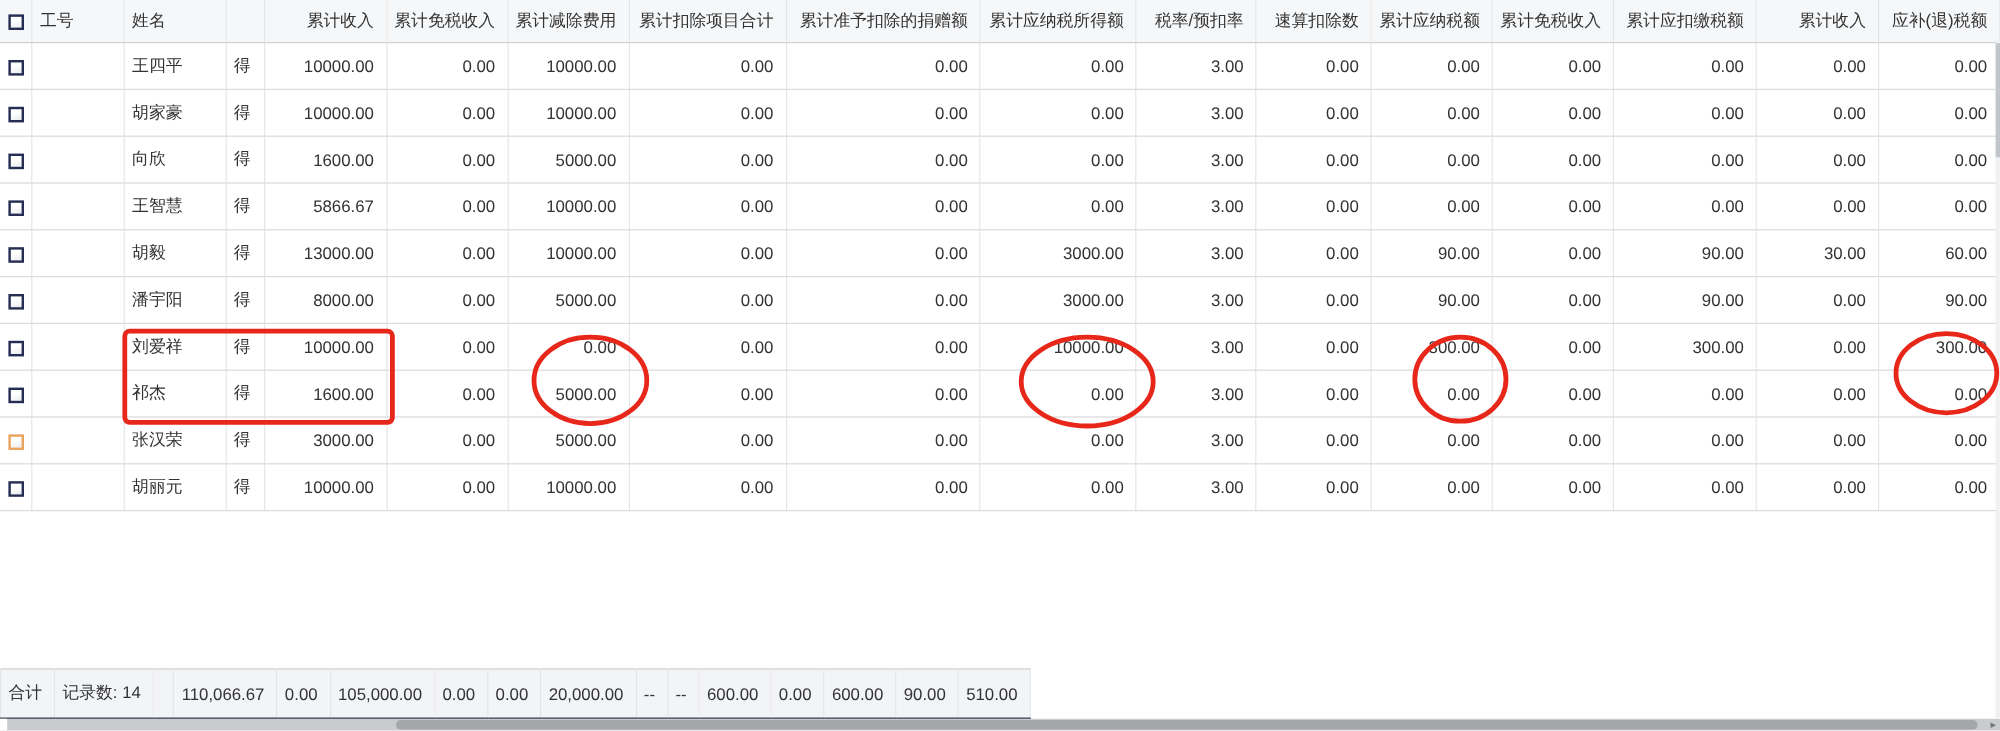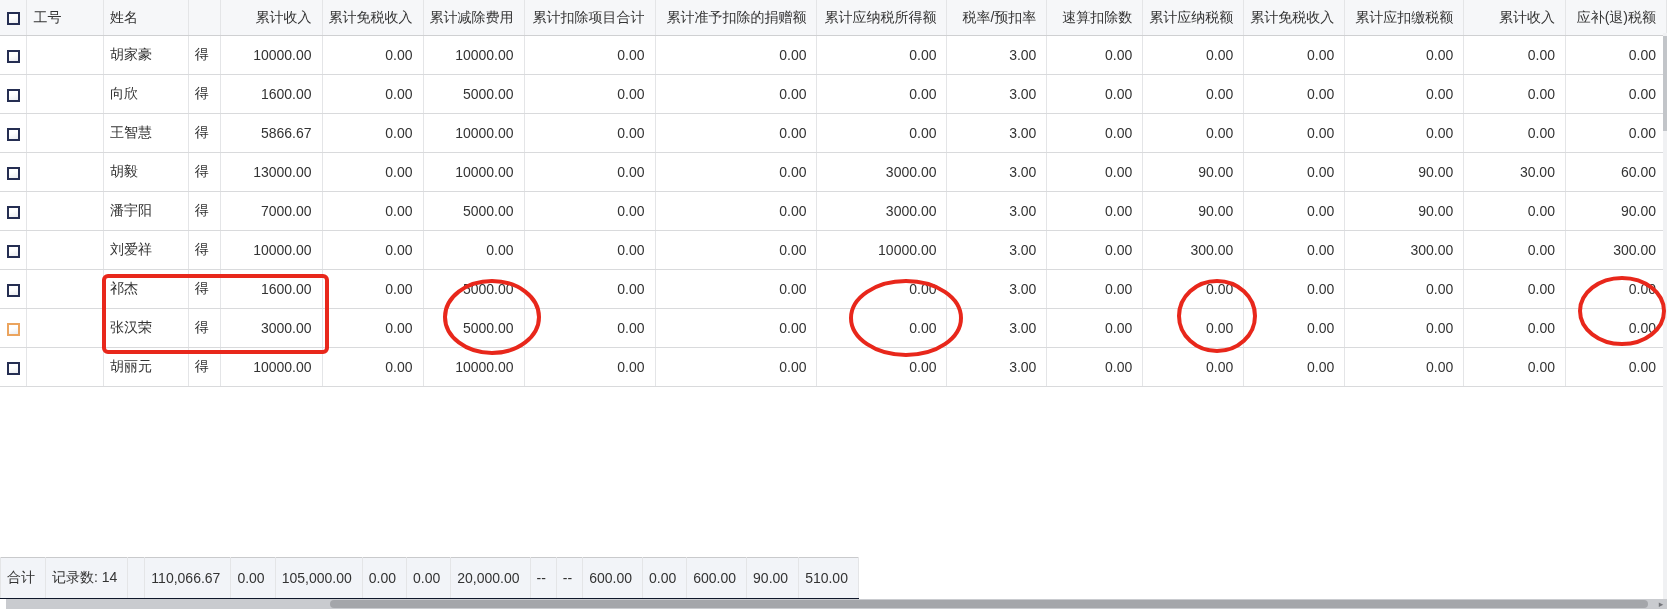--- a/index.html
+++ b/index.html
@@ -75,20 +75,39 @@
           <th class="ar">累计免税收入</th>
           <th class="ar">累计应扣缴税额</th>
           <th class="ar">累计收入</th>
           <th class="ar">应补(退)税额</th>
         </tr>
       </thead>
     <tbody id="body-rows">
         <tr>
           <td class="ac"><span class="cb"></span></td>
           <td class="al"></td>
+          <td class="al">王四平</td>
+          <td class="al">得</td>
+          <td class="ar">10000.00</td>
+          <td class="ar">0.00</td>
+          <td class="ar">10000.00</td>
+          <td class="ar">0.00</td>
+          <td class="ar">0.00</td>
+          <td class="ar">0.00</td>
+          <td class="ar">3.00</td>
+          <td class="ar">0.00</td>
+          <td class="ar">0.00</td>
+          <td class="ar">0.00</td>
+          <td class="ar">0.00</td>
+          <td class="ar">0.00</td>
+          <td class="ar">0.00</td>
+        </tr>
+        <tr>
+          <td class="ac"><span class="cb"></span></td>
+          <td class="al"></td>
           <td class="al">胡家豪</td>
           <td class="al">得</td>
           <td class="ar">10000.00</td>
           <td class="ar">0.00</td>
           <td class="ar">10000.00</td>
           <td class="ar">0.00</td>
           <td class="ar">0.00</td>
           <td class="ar">0.00</td>
           <td class="ar">3.00</td>
           <td class="ar">0.00</td>
@@ -153,21 +172,21 @@
           <td class="ar">0.00</td>
           <td class="ar">90.00</td>
           <td class="ar">30.00</td>
           <td class="ar">60.00</td>
         </tr>
         <tr>
           <td class="ac"><span class="cb"></span></td>
           <td class="al"></td>
           <td class="al">潘宇阳</td>
           <td class="al">得</td>
-          <td class="ar">7000.00</td>
+          <td class="ar">8000.00</td>
           <td class="ar">0.00</td>
           <td class="ar">5000.00</td>
           <td class="ar">0.00</td>
           <td class="ar">0.00</td>
           <td class="ar">3000.00</td>
           <td class="ar">3.00</td>
           <td class="ar">0.00</td>
           <td class="ar">90.00</td>
           <td class="ar">0.00</td>
           <td class="ar">90.00</td>

